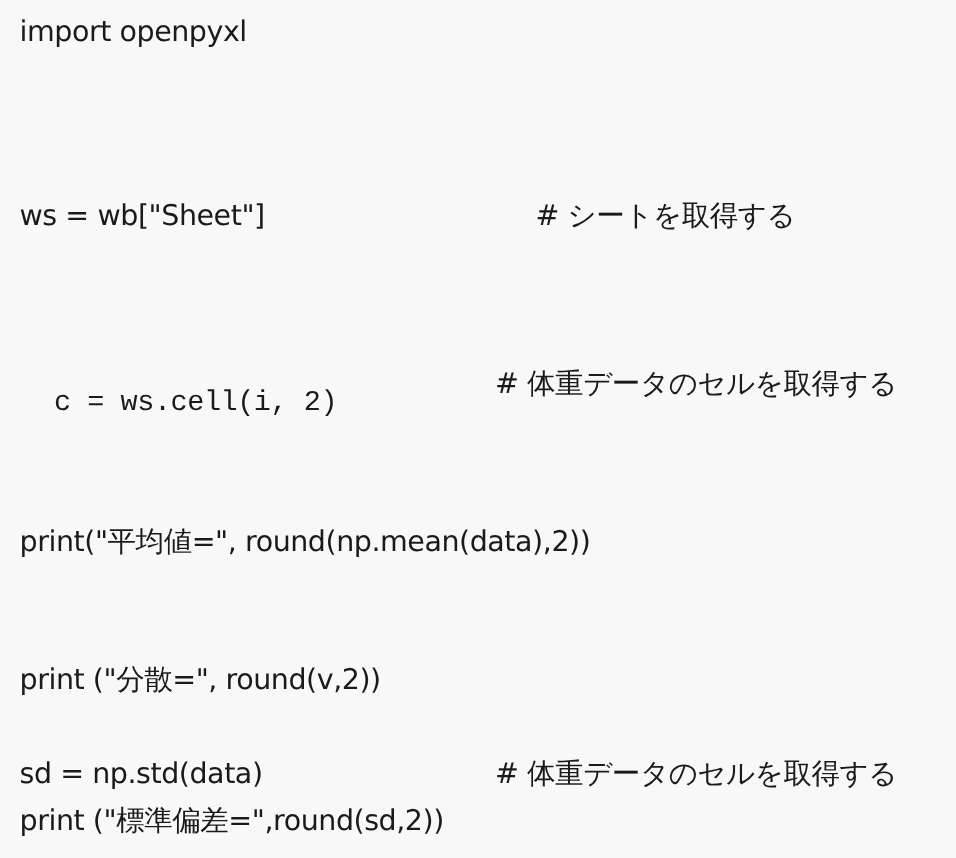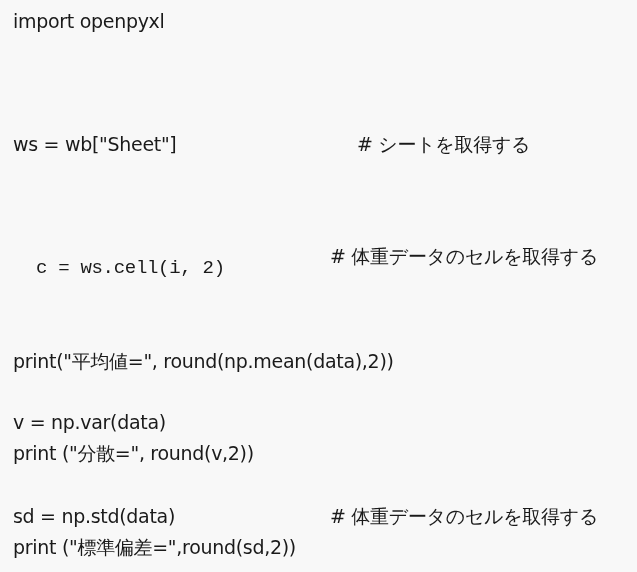--- a/index.html
+++ b/index.html
@@ -52,21 +52,20 @@
   <div class="comment" style="top:129px; left:357px"># シートを取得する</div>
 
 
 
   <div class="line indent" style="top:253px">c = ws.cell(i, 2)</div>
   <div class="comment" style="top:241px; left:330px"># 体重データのセルを取得する</div>
 
 
   <div class="line" style="top:346px">print("平均値=", round(np.mean(data),2))</div>
 
-  <div class="line" style="top:407px">v = np.var(data)</div>
 
   <div class="line" style="top:438px">print ("分散=", round(v,2))</div>
 
   <div class="line" style="top:501px">sd = np.std(data)</div>
   <div class="comment" style="top:501px; left:330px"># 体重データのセルを取得する</div>
 
   <div class="line" style="top:532px">print ("標準偏差=",round(sd,2))</div>
 </div>
 
 </body></html>

